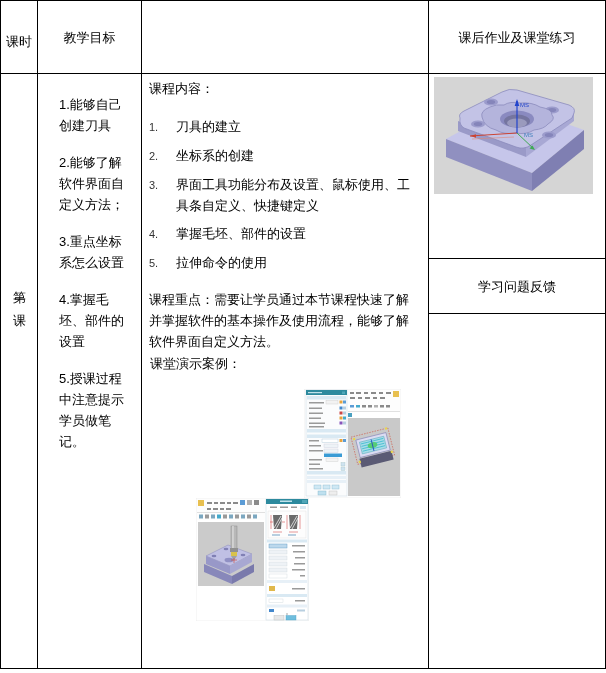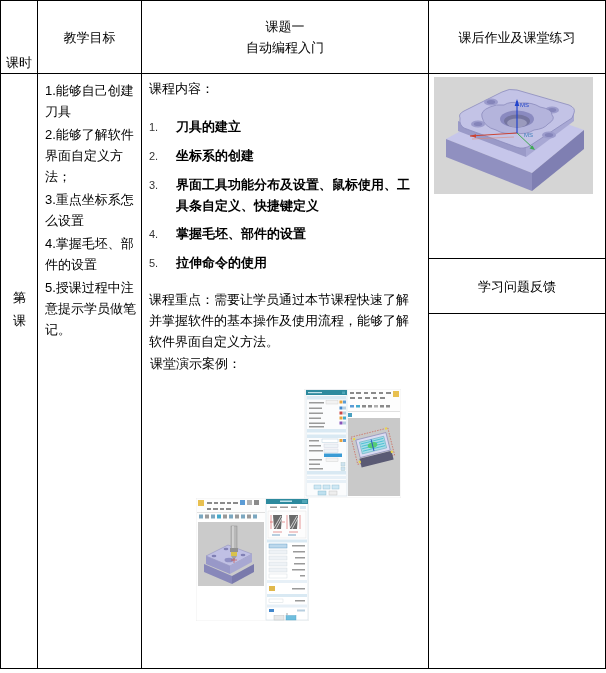--- a/index.html
+++ b/index.html
@@ -2,29 +2,29 @@
 <html><head>
 <meta charset="utf-8">
 <style>
   html,body{margin:0;padding:0;background:#ffffff;}
   body{width:606px;height:673px;position:relative;font-family:"Liberation Sans","DejaVu Sans",sans-serif;color:#000;}
   #table{position:absolute;left:0;top:0;width:604px;height:667px;border:1px solid #000;background:#fff;}
   .vline{position:absolute;top:0;width:1px;background:#000;}
   .hline{position:absolute;height:1px;background:#000;}
   .cell{position:absolute;box-sizing:border-box;font-size:13px;line-height:21px;}
   .hdr{display:flex;align-items:center;justify-content:center;text-align:center;}
-  .hdr-top{display:flex;align-items:flex-end;justify-content:center;padding-top:8px;}
+  .hdr-top{display:flex;align-items:center;justify-content:center;padding-top:8px;}
   .hdr-2line{flex-direction:column;}
   .lesson-label{position:absolute;left:0;top:206px;width:100%;display:flex;flex-direction:column;align-items:center;font-size:13px;line-height:32px;}
-  .obj p{margin:2px;}
+  .obj p{margin:16px;}
   .content-title{margin:0 0 17px 0;}
   .clist{margin:7px 0 0 0;padding:0;list-style:none;}
   .clist li{display:flex;margin-bottom:7px;}
   .clist .num{width:27px;flex:0 0 27px;font-size:11px;color:#333;padding-top:1px;}
-  .clist .txt{flex:1;font-weight:bold;}
+  .clist .txt{flex:1;}
   .keypts{margin:0;}
   .demo{margin:1px;}
   .shot{position:absolute;}
   .partimg{position:absolute;left:433px;top:76px;width:159px;height:117px;}
   svg{display:block;}
 </style>
 </head>
 <body>
 
 <div id="table">
@@ -34,24 +34,20 @@
   <div class="vline" style="left:427px;height:667px;"></div>
   <div class="hline" style="left:0;top:72px;width:604px;"></div>
   <div class="hline" style="left:427px;top:257px;width:177px;"></div>
   <div class="hline" style="left:427px;top:312px;width:177px;"></div>
 
   <div class="cell hdr-top" style="left:0;top:0;width:36px;height:72px;">
     <span>课时</span>
   </div>
   <div class="cell hdr" style="left:37px;top:0;width:103px;height:72px;justify-content:center;">
     <span>教学目标</span>
-  </div>
-  <div class="cell hdr hdr-2line" style="left:141px;top:0;width:286px;height:72px;">
-    <div>课题一</div>
-    <div>自动编程入门</div>
   </div>
   <div class="cell hdr" style="left:428px;top:0;width:176px;height:72px;">
     <span>课后作业及课堂练习</span>
   </div>
 
   <div class="cell" style="left:0;top:73px;width:36px;height:594px;">
     <div class="lesson-label">
       <span style="writing-mode:vertical-rl;text-orientation:upright;letter-spacing:12px;">第一课</span>
     </div>
   </div>

